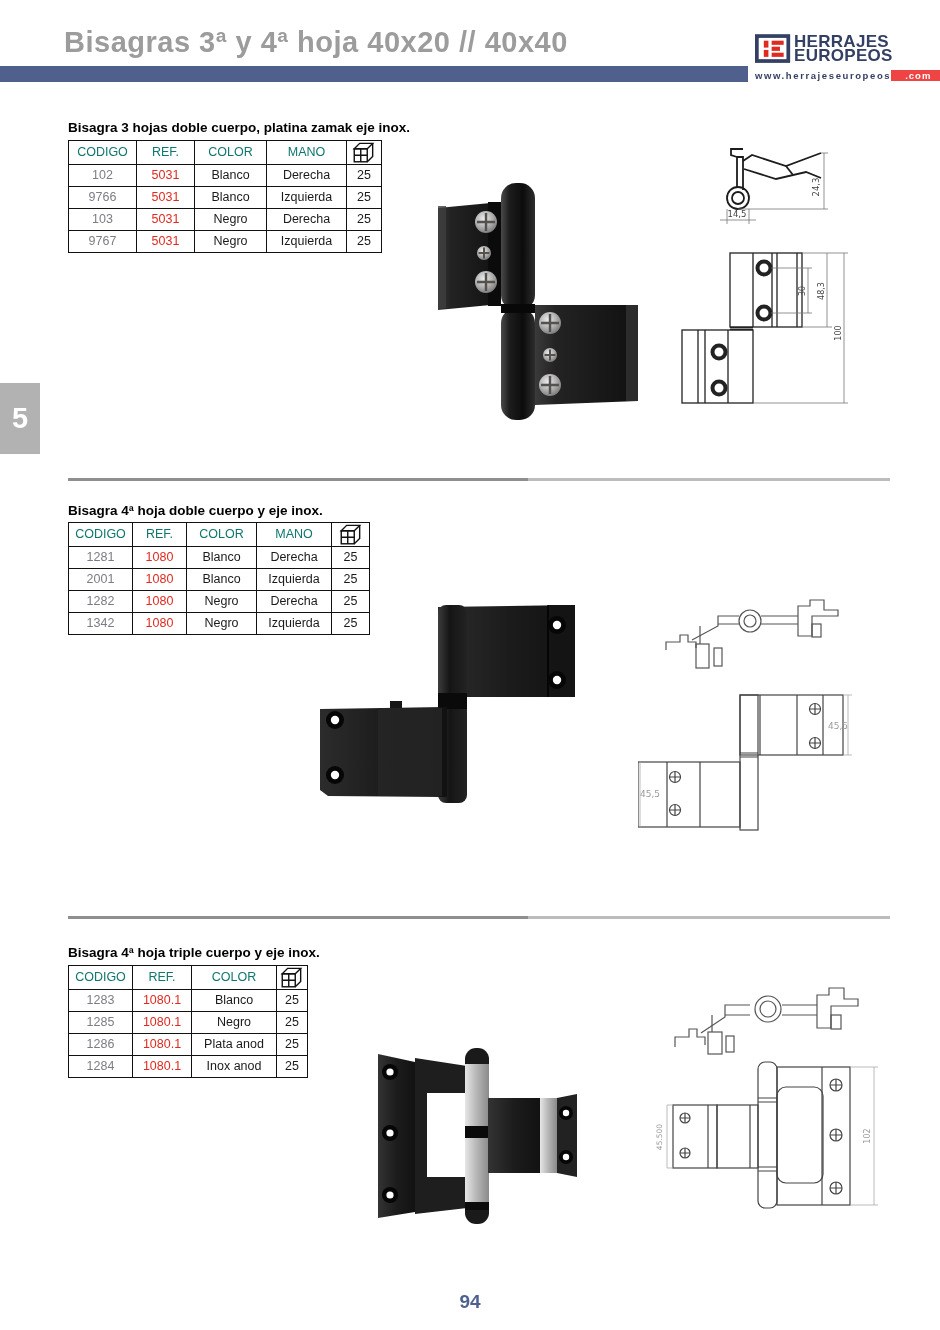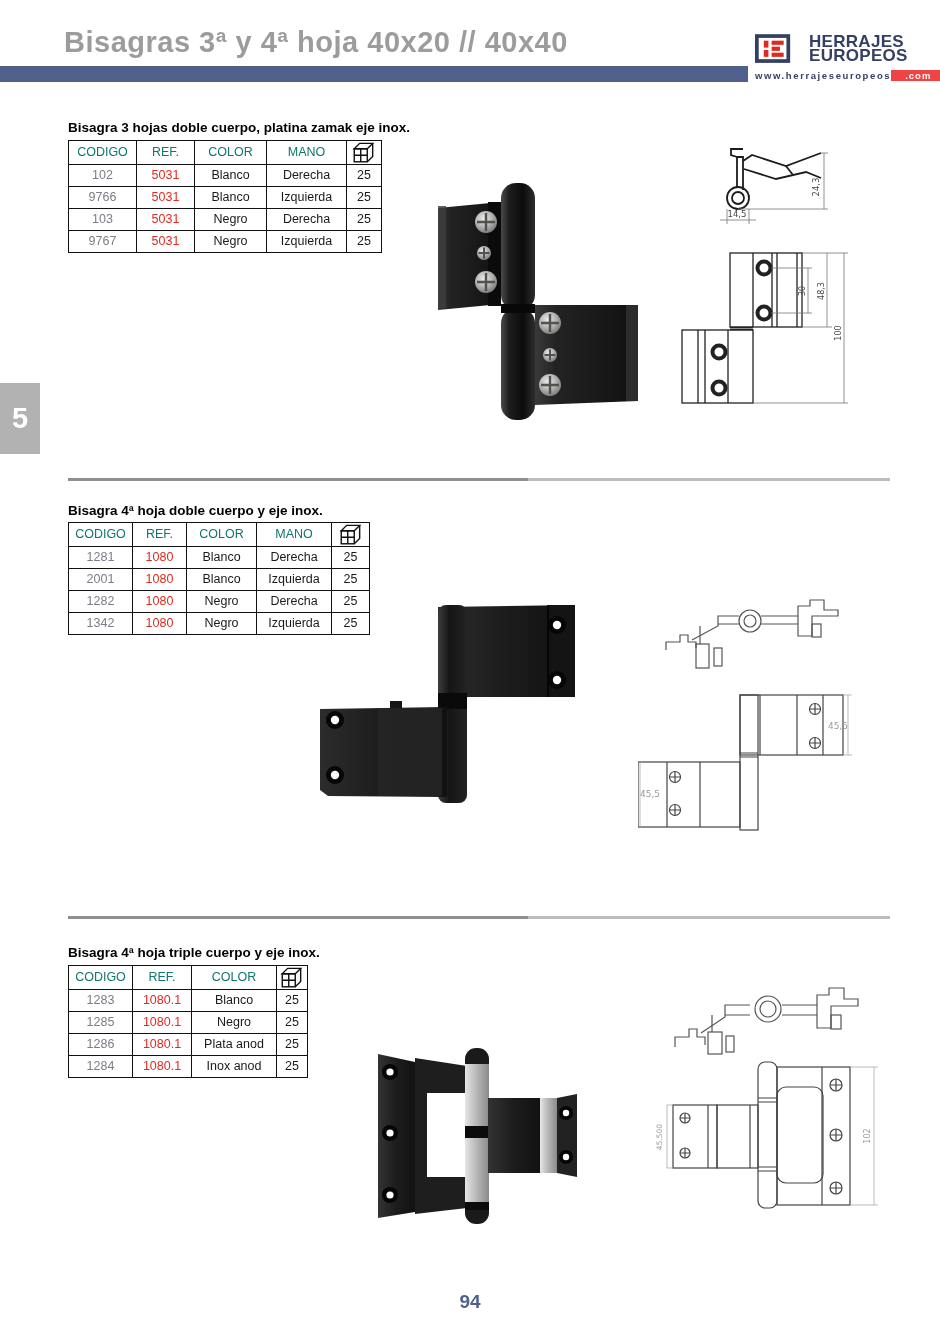--- a/index.html
+++ b/index.html
@@ -4,21 +4,21 @@
 <style>
   html,body{margin:0;padding:0;background:#fff;}
   .page{position:relative;width:940px;height:1330px;background:#fff;overflow:hidden;
         font-family:"Liberation Sans","DejaVu Sans",sans-serif;}
   .abs{position:absolute;}
   
   .hdr-title{left:64px;top:26px;font-size:29px;font-weight:bold;color:#9c9c9c;letter-spacing:0.5px;}
   .blue-bar{left:0;top:66px;width:748px;height:16px;background:#4e608b;}
   .logo-wrap{left:755px;top:34px;width:160px;}
   .logo-row{display:flex;align-items:flex-start;}
-  .logo-text{margin-left:17px;color:#333f63;font-weight:bold;font-size:17px;line-height:14px;letter-spacing:0.3px;padding-top:1px;}
+  .logo-text{margin-left:2px;color:#333f63;font-weight:bold;font-size:17px;line-height:14px;letter-spacing:0.3px;padding-top:1px;}
   .site-row{margin-top:6px;font-size:9.5px;font-weight:bold;color:#333f63;letter-spacing:1.6px;white-space:nowrap;}
   .site-com{background:#ef4444;color:#fff;padding:0 14px;letter-spacing:1px;}
   
   .side-tab{left:0;top:383px;width:40px;height:71px;background:#b2b2b2;color:#fff;
             font-size:29px;font-weight:bold;display:flex;align-items:center;justify-content:center;}
   
   .sec-title{font-size:13.5px;font-weight:bold;color:#000;}
   
   .sep{height:3px;background:linear-gradient(to right,#8f8f8f 0%,#8f8f8f 56%,#bcbcbc 56%,#bcbcbc 100%);}
   

